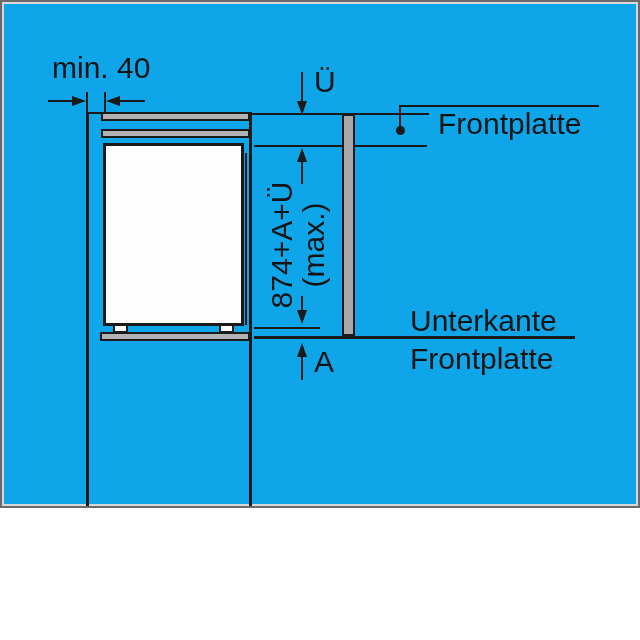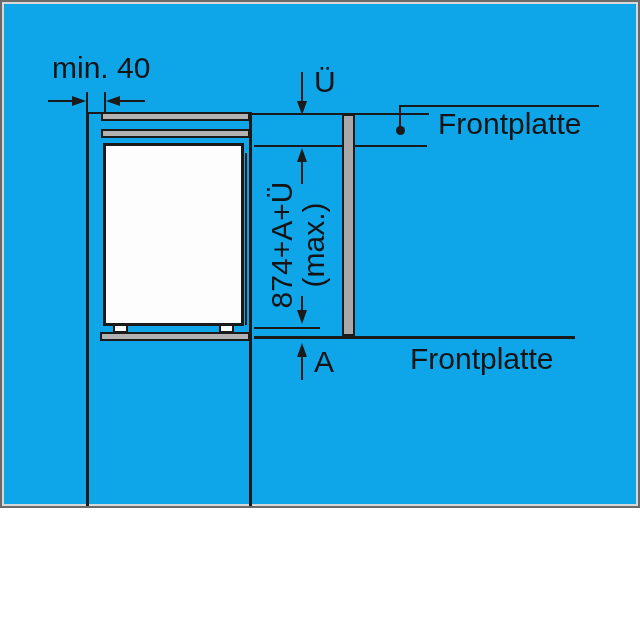--- a/index.html
+++ b/index.html
@@ -76,19 +76,20 @@
   <div class="gray" style="left:340px;top:112px;width:13px;height:222px;background:#a8a8a8;"></div>
 
   <div class="arr u" style="left:295px;top:146px;"></div>
   <div class="ln" style="left:299px;top:159px;width:2px;height:23px;"></div>
   <div class="vtext"><span>874+A+Ü</span><br><span>(max.)</span></div>
   <div class="ln" style="left:299px;top:294px;width:2px;height:22px;"></div>
   <div class="arr d" style="left:295px;top:308px;"></div>
   <div class="ln" style="left:252px;top:325px;width:66px;height:2px;"></div>
 
   <div class="ln" style="left:252px;top:334px;width:321px;height:3px;"></div>
+  <div class="txt" style="left:408px;top:302px;">Unterkante</div>
   <div class="txt" style="left:408px;top:340px;">Frontplatte</div>
 
   <div class="arr u" style="left:295px;top:341px;"></div>
   <div class="ln" style="left:299px;top:354px;width:2px;height:24px;"></div>
   <div class="txt" style="left:312px;top:343px;">A</div>
 
 </div>
 
 </body></html>

